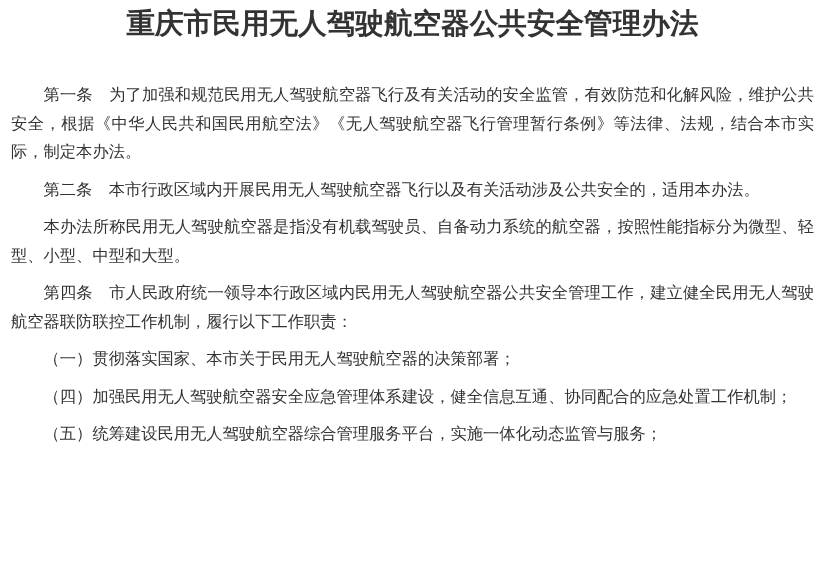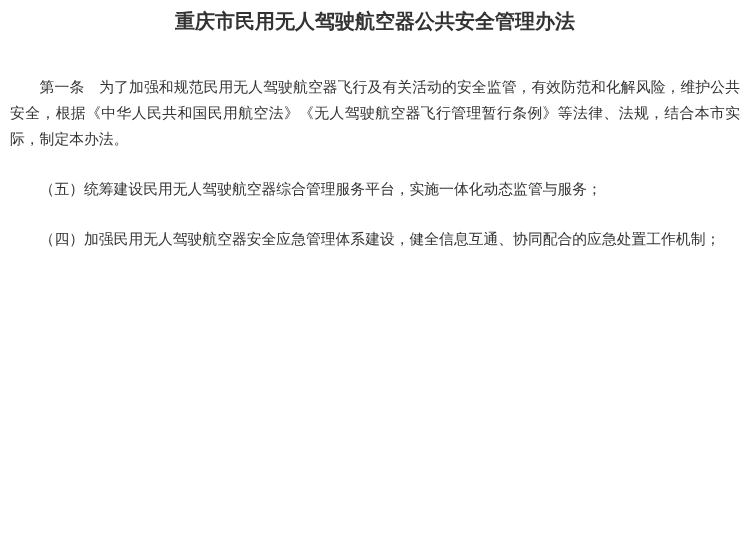--- a/index.html
+++ b/index.html
@@ -16,50 +16,54 @@
   .page {
     position: relative;
     box-sizing: border-box;
     width: 750px;
     height: 533px;
     padding: 0 10px;
     background: #ffffff;
     color: #333333;
   }
   .doc-title {
-    font-size: 20px;
+    font-size: 26px;
     line-height: 30px;
     font-weight: 700;
     text-align: center;
     margin: 6px 0 38px 0;
     color: #333333;
     letter-spacing: 0;
   }
   .doc-para {
     font-size: 14.8px;
     line-height: 26px;
-    margin: 24px 0;
+    margin: 8px 0;
     text-align: justify;
     text-indent: 2em;
     color: #333333;
     word-break: normal;
   }
 </style>
 </head>
 <body>
 
 <div class="page">
   <h1 class="doc-title">重庆市民用无人驾驶航空器公共安全管理办法</h1>
 
   <p class="doc-para">第一条　为了加强和规范民用无人驾驶航空器飞行及有关活动的安全监管，有效防范和化解风险，维护公共安全，根据《中华人民共和国民用航空法》《无人驾驶航空器飞行管理暂行条例》等法律、法规，结合本市实际，制定本办法。</p>
 
+  <p class="doc-para">第二条　本市行政区域内开展民用无人驾驶航空器飞行以及有关活动涉及公共安全的，适用本办法。</p>
+
+  <p class="doc-para">本办法所称民用无人驾驶航空器是指没有机载驾驶员、自备动力系统的航空器，按照性能指标分为微型、轻型、小型、中型和大型。</p>
+
+
+  <p class="doc-para">第四条　市人民政府统一领导本行政区域内民用无人驾驶航空器公共安全管理工作，建立健全民用无人驾驶航空器联防联控工作机制，履行以下工作职责：</p>
+
+  <p class="doc-para">（一）贯彻落实国家、本市关于民用无人驾驶航空器的决策部署；</p>
 
 
 
-
-
-
+  <p class="doc-para">（四）加强民用无人驾驶航空器安全应急管理体系建设，健全信息互通、协同配合的应急处置工作机制；</p>
 
   <p class="doc-para">（五）统筹建设民用无人驾驶航空器综合管理服务平台，实施一体化动态监管与服务；</p>
-
-  <p class="doc-para">（四）加强民用无人驾驶航空器安全应急管理体系建设，健全信息互通、协同配合的应急处置工作机制；</p>
 
 </div>
 
 </body></html>

